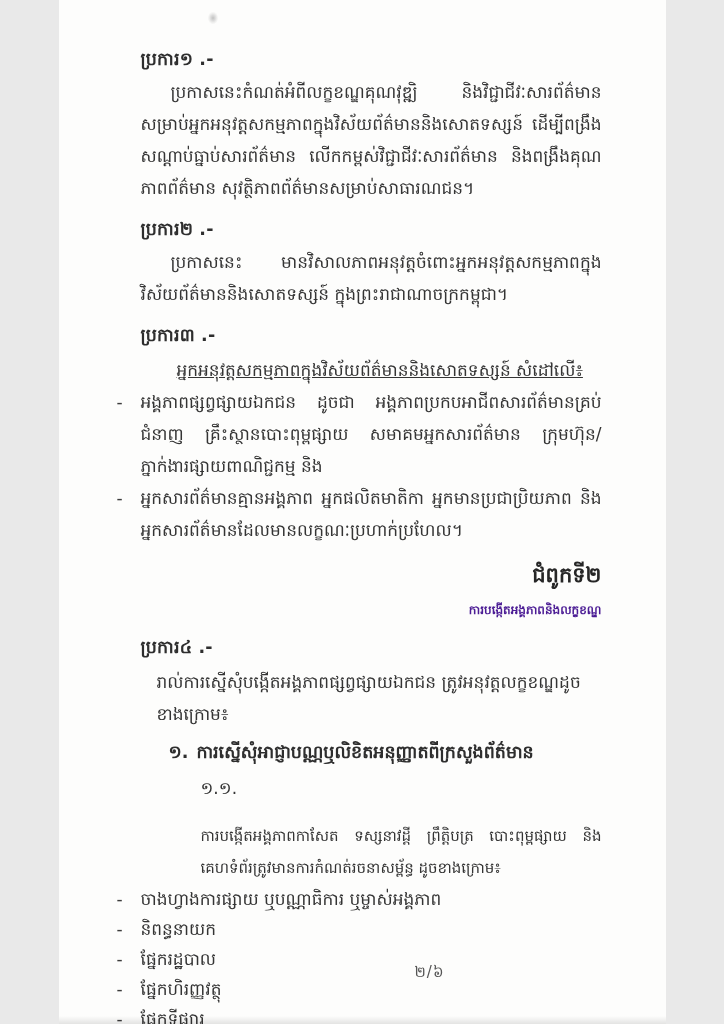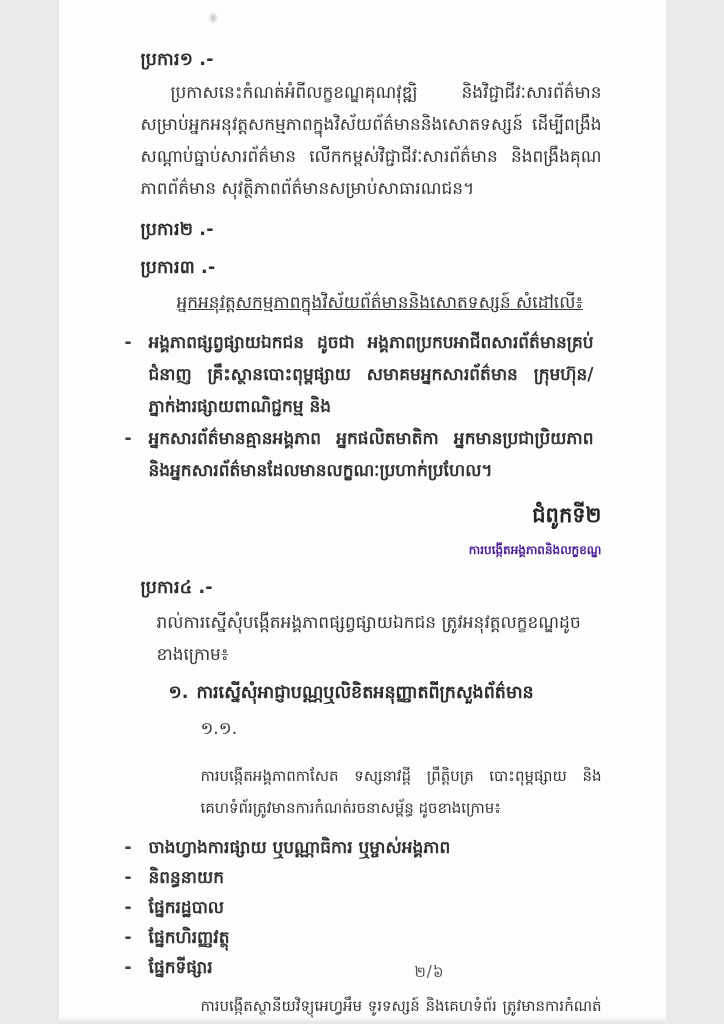--- a/index.html
+++ b/index.html
@@ -53,23 +53,22 @@
   .intro-line {
     font-size: 17px;
     line-height: 32px;
     margin-top: 6px;
   }
   .indent-36 { margin-left: 36px; text-decoration: underline; }
   .indent-16 { margin-left: 16px; }
 
   ul.dash-list {
     list-style: none;
-    margin: 8px;
+    margin: 0;
     padding: 0;
-    font-weight: bold;
   }
   ul.dash-list > li {
     position: relative;
     font-size: 17px;
     line-height: 32px;
     text-align: justify;
   }
   ul.dash-list > li::before {
     content: "-";
     position: absolute;
@@ -153,20 +152,21 @@
 
   <div class="top-speck"></div>
 
   <section class="article-block">
     <div class="article-heading">ប្រការ១ .-</div>
     <p class="para">ប្រកាសនេះកំណត់អំពីលក្ខខណ្ឌគុណវុឌ្ឍិ និងវិជ្ជាជីវៈសារព័ត៌មានសម្រាប់អ្នកអនុវត្តសកម្មភាពក្នុងវិស័យព័ត៌មាននិងសោតទស្សន៍ ដើម្បីពង្រឹងសណ្តាប់ធ្នាប់សារព័ត៌មាន លើកកម្ពស់វិជ្ជាជីវៈសារព័ត៌មាន និងពង្រឹងគុណភាពព័ត៌មាន សុវត្ថិភាពព័ត៌មានសម្រាប់សាធារណជន។</p>
   </section>
 
   <section class="article-block">
     <div class="article-heading">ប្រការ២ .-</div>
+    <p class="para">ប្រកាសនេះ មានវិសាលភាពអនុវត្តចំពោះអ្នកអនុវត្តសកម្មភាពក្នុងវិស័យព័ត៌មាននិងសោតទស្សន៍ ក្នុងព្រះរាជាណាចក្រកម្ពុជា។</p>
   </section>
 
   <section class="article-block">
     <div class="article-heading">ប្រការ៣ .-</div>
     <div class="intro-line indent-36">អ្នកអនុវត្តសកម្មភាពក្នុងវិស័យព័ត៌មាននិងសោតទស្សន៍ សំដៅលើ៖</div>
     <ul class="dash-list list-l1">
       <li>អង្គភាពផ្សព្វផ្សាយឯកជន ដូចជា អង្គភាពប្រកបអាជីពសារព័ត៌មានគ្រប់ជំនាញ គ្រឹះស្ថានបោះពុម្ពផ្សាយ សមាគមអ្នកសារព័ត៌មាន ក្រុមហ៊ុន/ភ្នាក់ងារផ្សាយពាណិជ្ជកម្ម និង</li>
       <li>អ្នកសារព័ត៌មានគ្មានអង្គភាព អ្នកផលិតមាតិកា អ្នកមានប្រជាប្រិយភាព និងអ្នកសារព័ត៌មានដែលមានលក្ខណៈប្រហាក់ប្រហែល។</li>
     </ul>
   </section>

